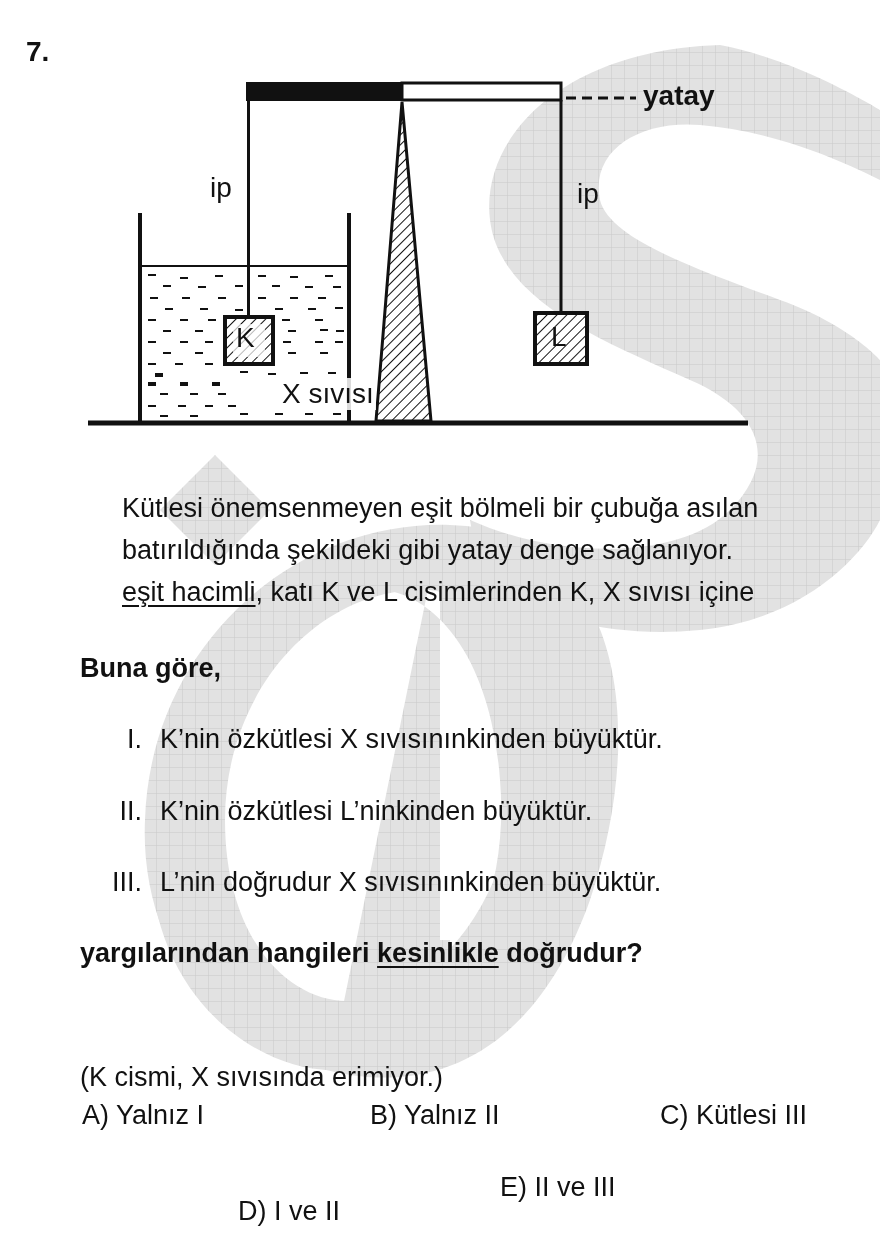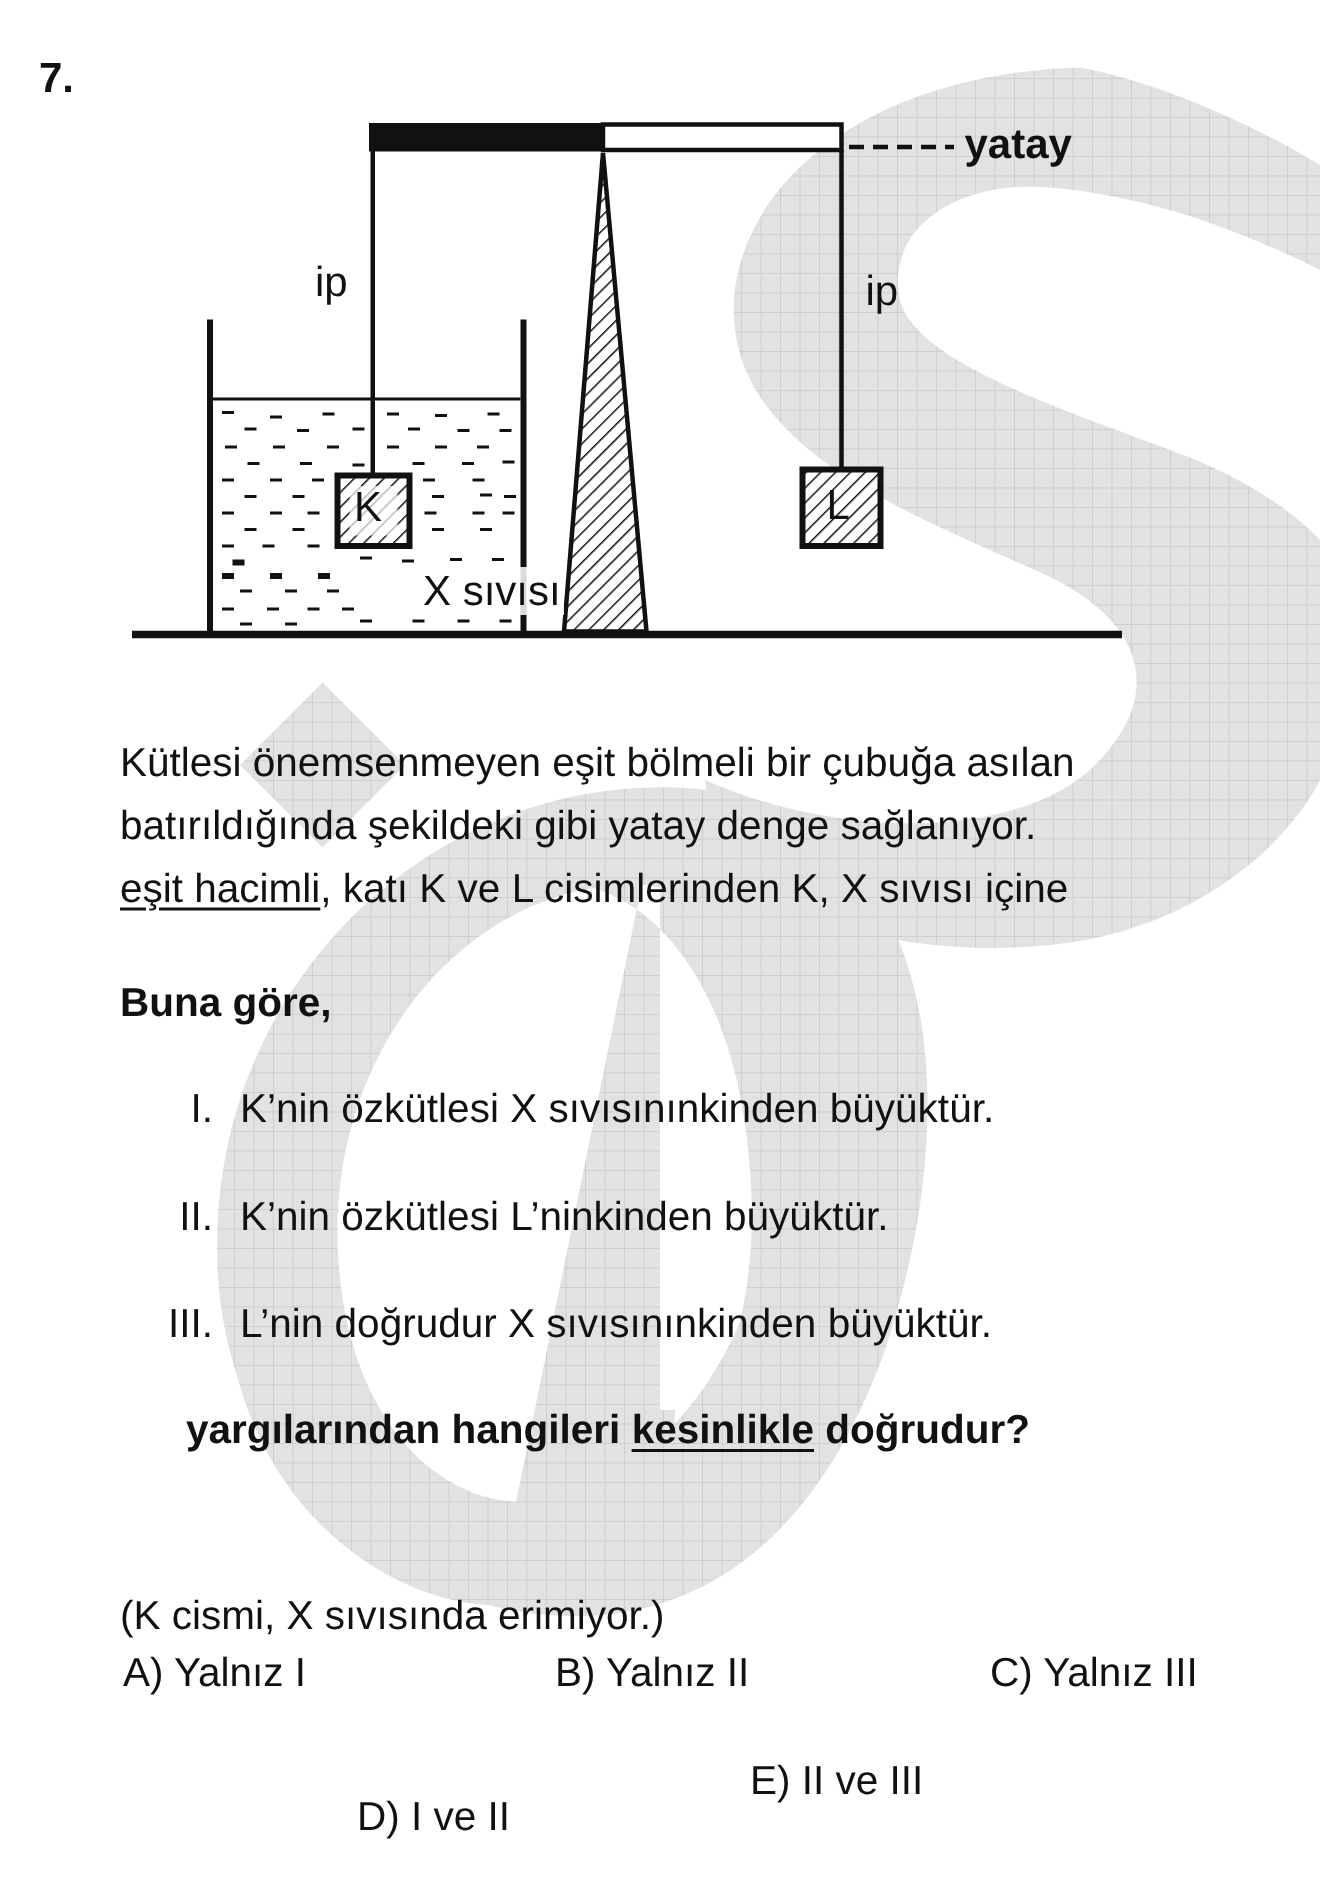--- a/index.html
+++ b/index.html
@@ -7,27 +7,27 @@
     width: 880px; height: 1252px; position: relative; overflow: hidden;
     background: #ffffff;
     font-family: "Liberation Sans", sans-serif;
     color: #111;
   }
   .wm { position: absolute; left: 0; top: 0; width: 880px; height: 1252px; z-index: 0; }
   .fig { position: absolute; left: 0; top: 0; width: 880px; height: 460px; z-index: 1; }
   .qnum { position: absolute; left: 26px; top: 36px; font-size: 28px; font-weight: bold; z-index: 2; }
   .txt { position: absolute; z-index: 2; font-size: 27px; line-height: 42px; }
   .para { left: 80px; top: 487px; width: 800px; }
-  .para .line { display: block; white-space: nowrap; }
+  .para .line { display: block; white-space: nowrap; margin-left: 42px; }
   .u { text-decoration: underline; text-decoration-thickness: 2px; text-underline-offset: 4px; }
   .bold { font-weight: bold; }
   .buna { left: 80px; top: 647px; }
   .stmt { position: absolute; z-index: 2; font-size: 27px; white-space: nowrap; }
   .stmt .num { position: absolute; right: 100%; margin-right: 18px; text-align: right; }
-  .ask { left: 80px; top: 932px; white-space: nowrap; margin-left: 44px; }
+  .ask { left: 80px; top: 932px; white-space: nowrap; }
   .note { left: 80px; top: 1056px; white-space: nowrap; }
   .opt { position: absolute; z-index: 2; font-size: 27px; white-space: nowrap; }
 </style>
 </head>
 <body>
 
 <svg class="wm" viewBox="0 0 880 1252" xmlns="http://www.w3.org/2000/svg">
   <defs>
     <pattern id="grid" width="13" height="13" patternUnits="userSpaceOnUse">
       <rect width="13" height="13" fill="#e2e2e2"></rect>
@@ -184,15 +184,15 @@
   <span class="num">III.</span>
   <span>L’nin doğrudur X sıvısınınkinden büyüktür.</span>
 </div>
 
 <div class="txt ask bold"><span>yargılarından hangileri </span><span class="u">kesinlikle</span><span> doğrudur?</span></div>
 
 <div class="txt note">(K cismi, X sıvısında erimiyor.)</div>
 
 <div class="opt" style="left:82px; top:1100px;">A) Yalnız I</div>
 <div class="opt" style="left:370px; top:1100px;">B) Yalnız II</div>
-<div class="opt" style="left:660px; top:1100px;">C) Yalnız III</div>
+<div class="opt" style="left:660px; top:1100px;">C) Kütlesi III</div>
 <div class="opt" style="left:238px; top:1196px;">D) I ve II</div>
 <div class="opt" style="left:500px; top:1172px;">E) II ve III</div>
 
 </body></html>

